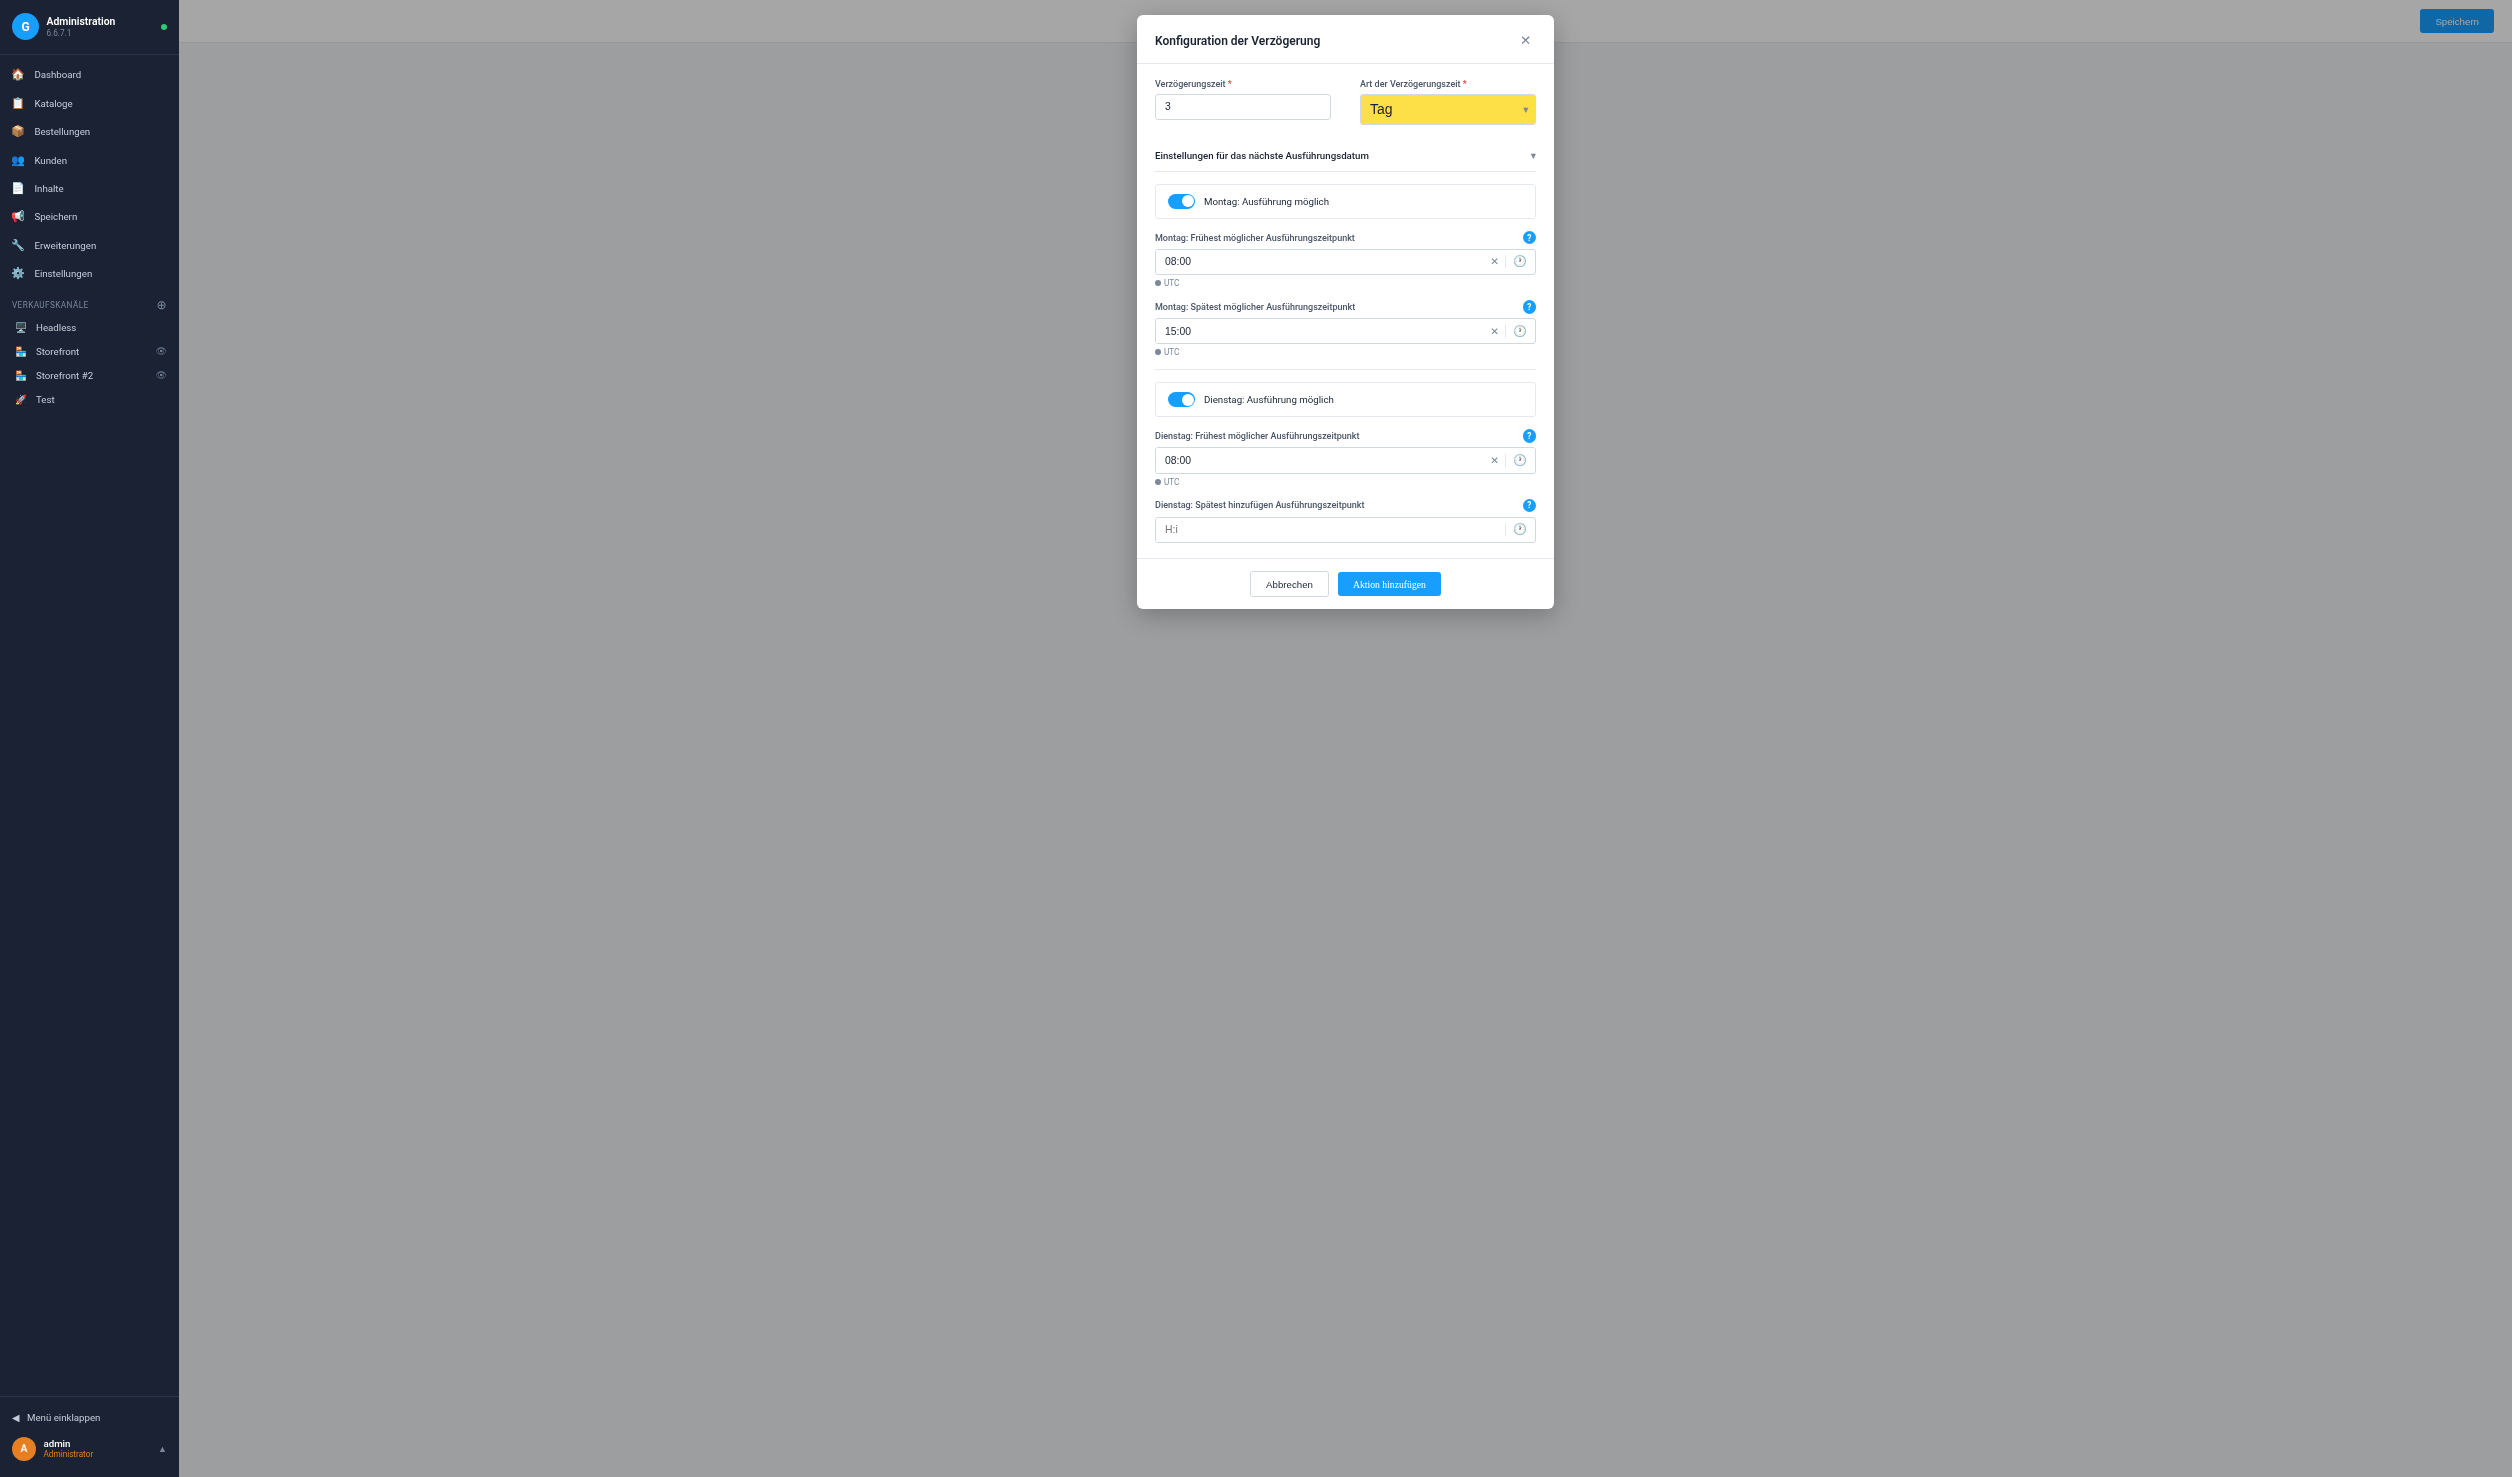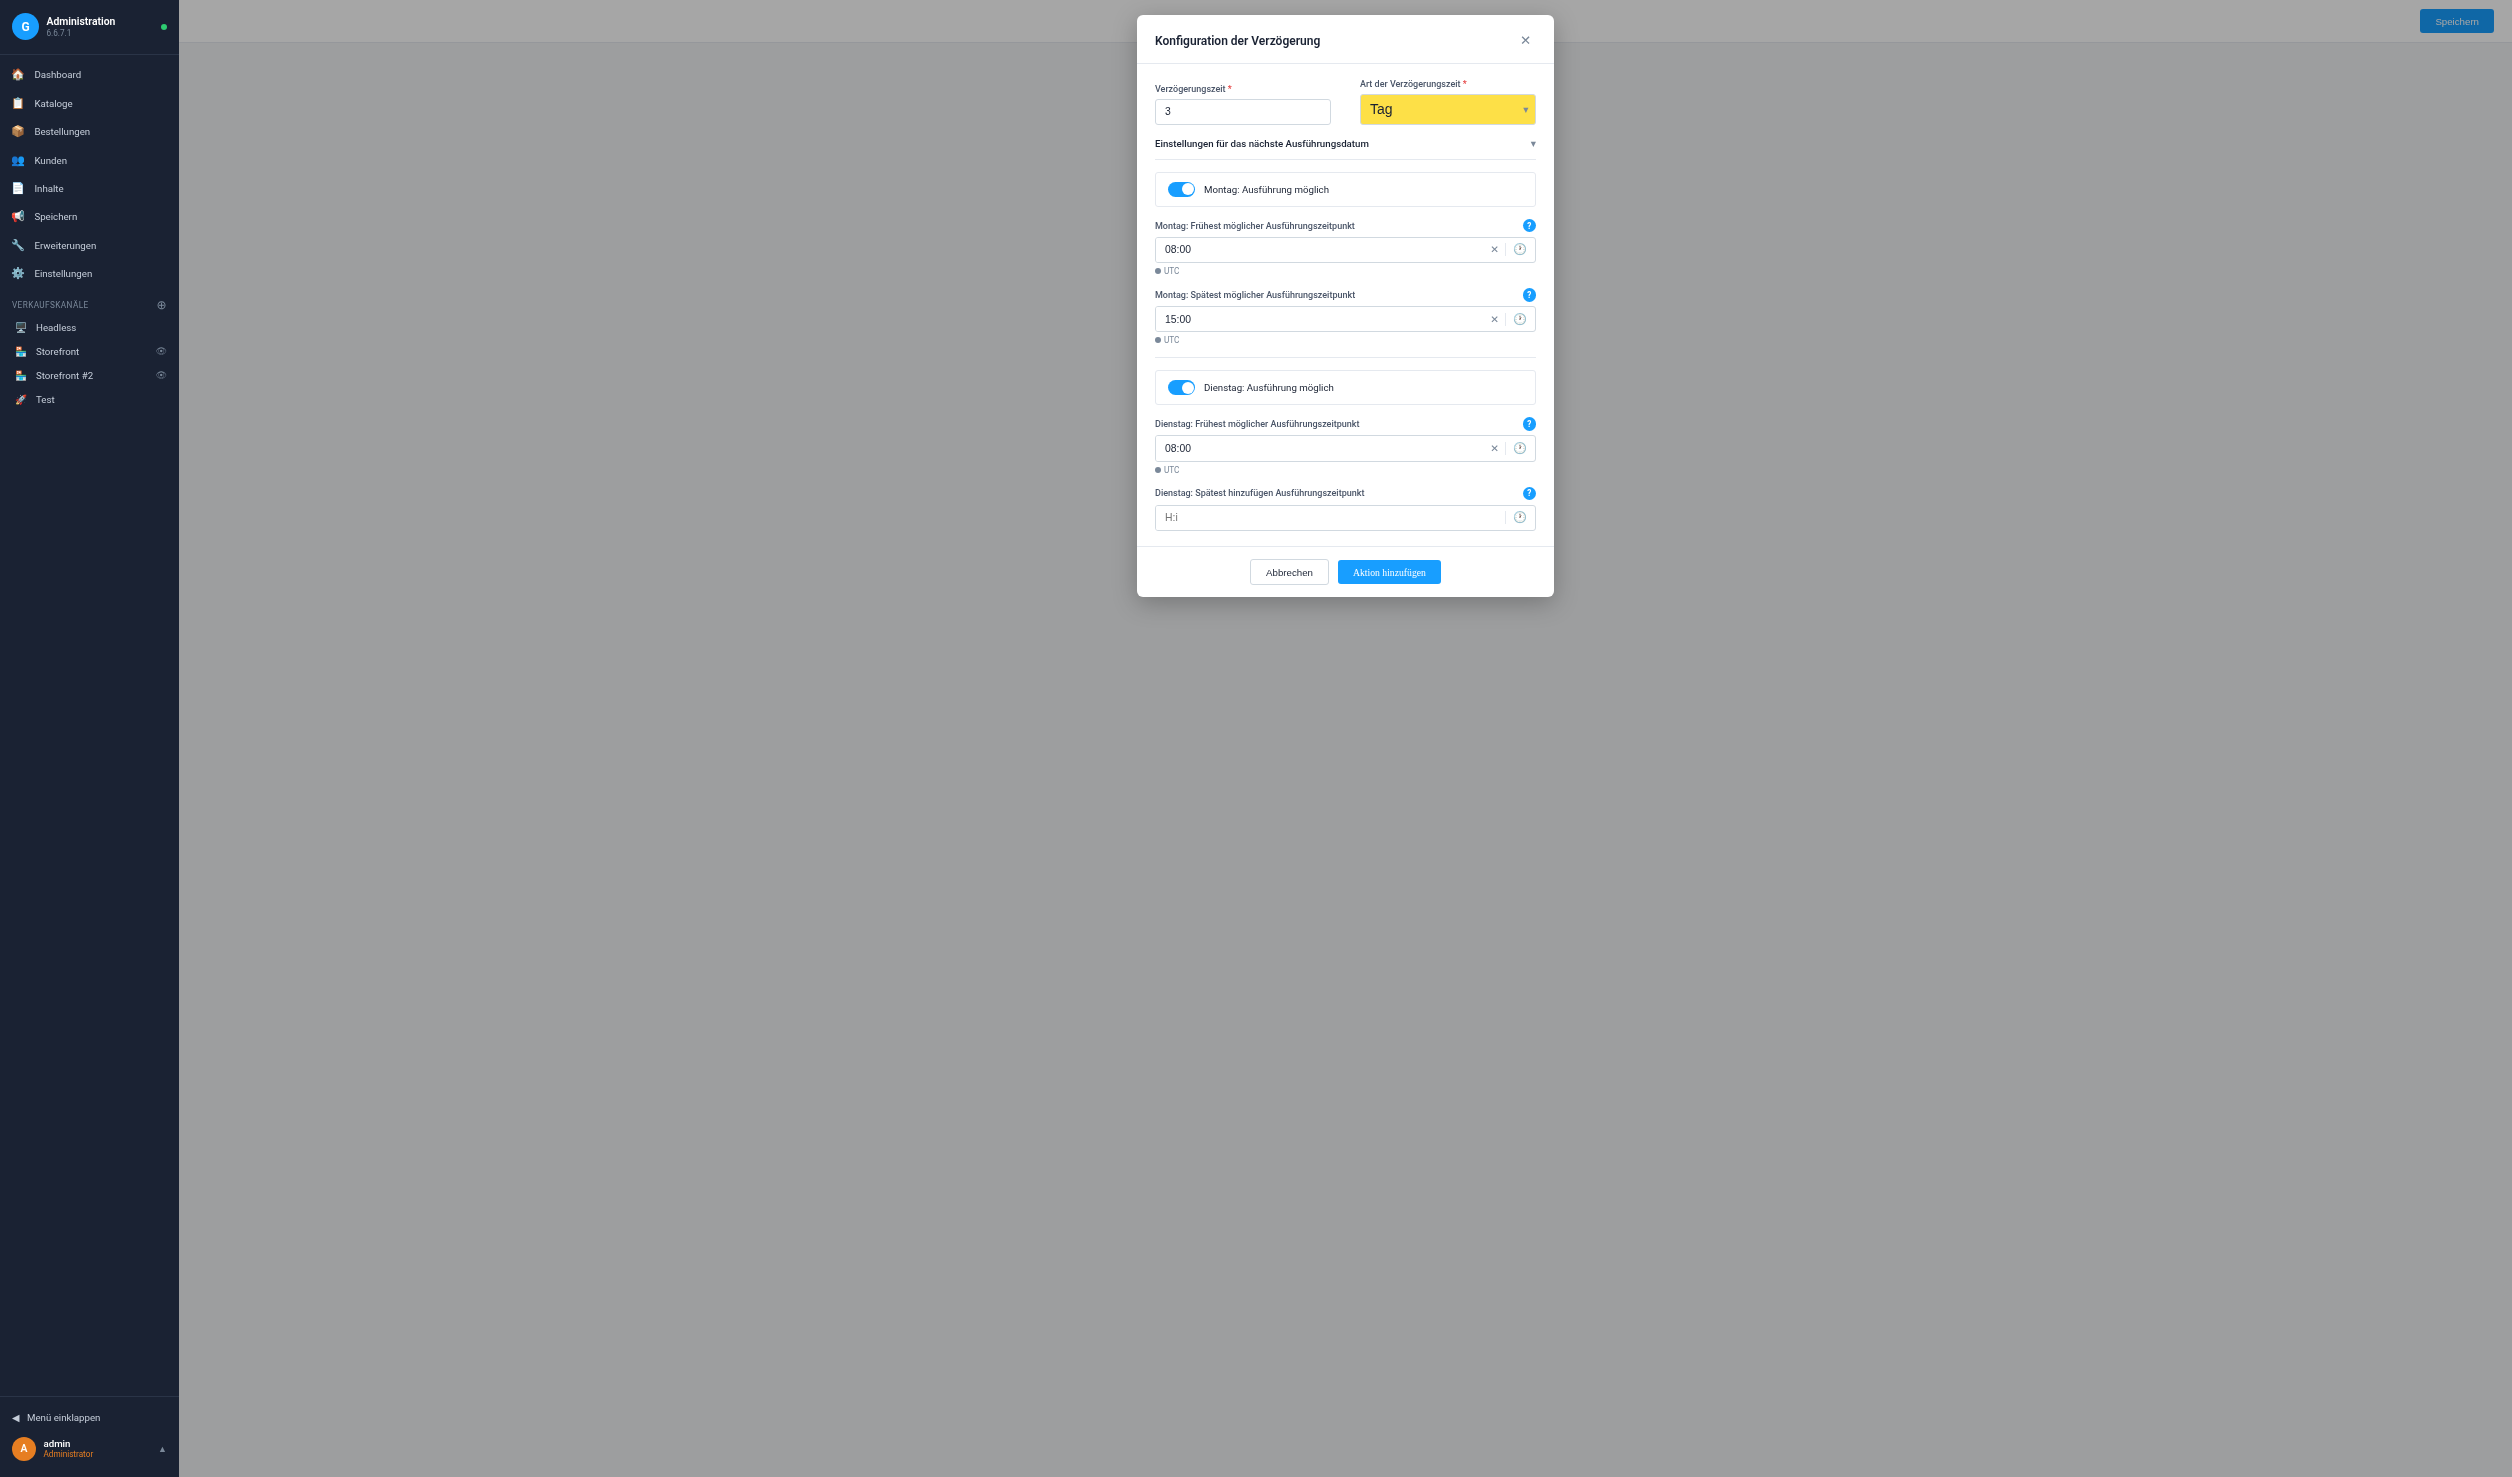--- a/index.html
+++ b/index.html
@@ -124,21 +124,21 @@
     .modal-title { font-size: 12px; font-weight: 600; color: #1a2233; }
     .modal-close {
       width: 21px; height: 21px; display: flex; align-items: center; justify-content: center;
       cursor: pointer; color: #7a8899; font-size: 13.4px; border-radius: 3px;
     }
 
     .modal-body { padding: 15px 18px; }
 
     
     .form-row {
-      display: flex; gap: 29px; margin-bottom: 3px; align-items: flex-end;
+      display: flex; gap: 29px; margin-bottom: 15px;
     }
     .form-group { flex: 1; }
     .form-label {
       font-size: 9px; font-weight: 500; color: #4a5568; margin-bottom: 4.5px; display: block;
     }
     .required { color: #e53e3e; }
     .form-input {
       width: 100%; padding: 6.7px 9px;
       border: 0.7px solid #d1d9e0; border-radius: 3px;
       font-size: 10.4px; color: #1a2233;

